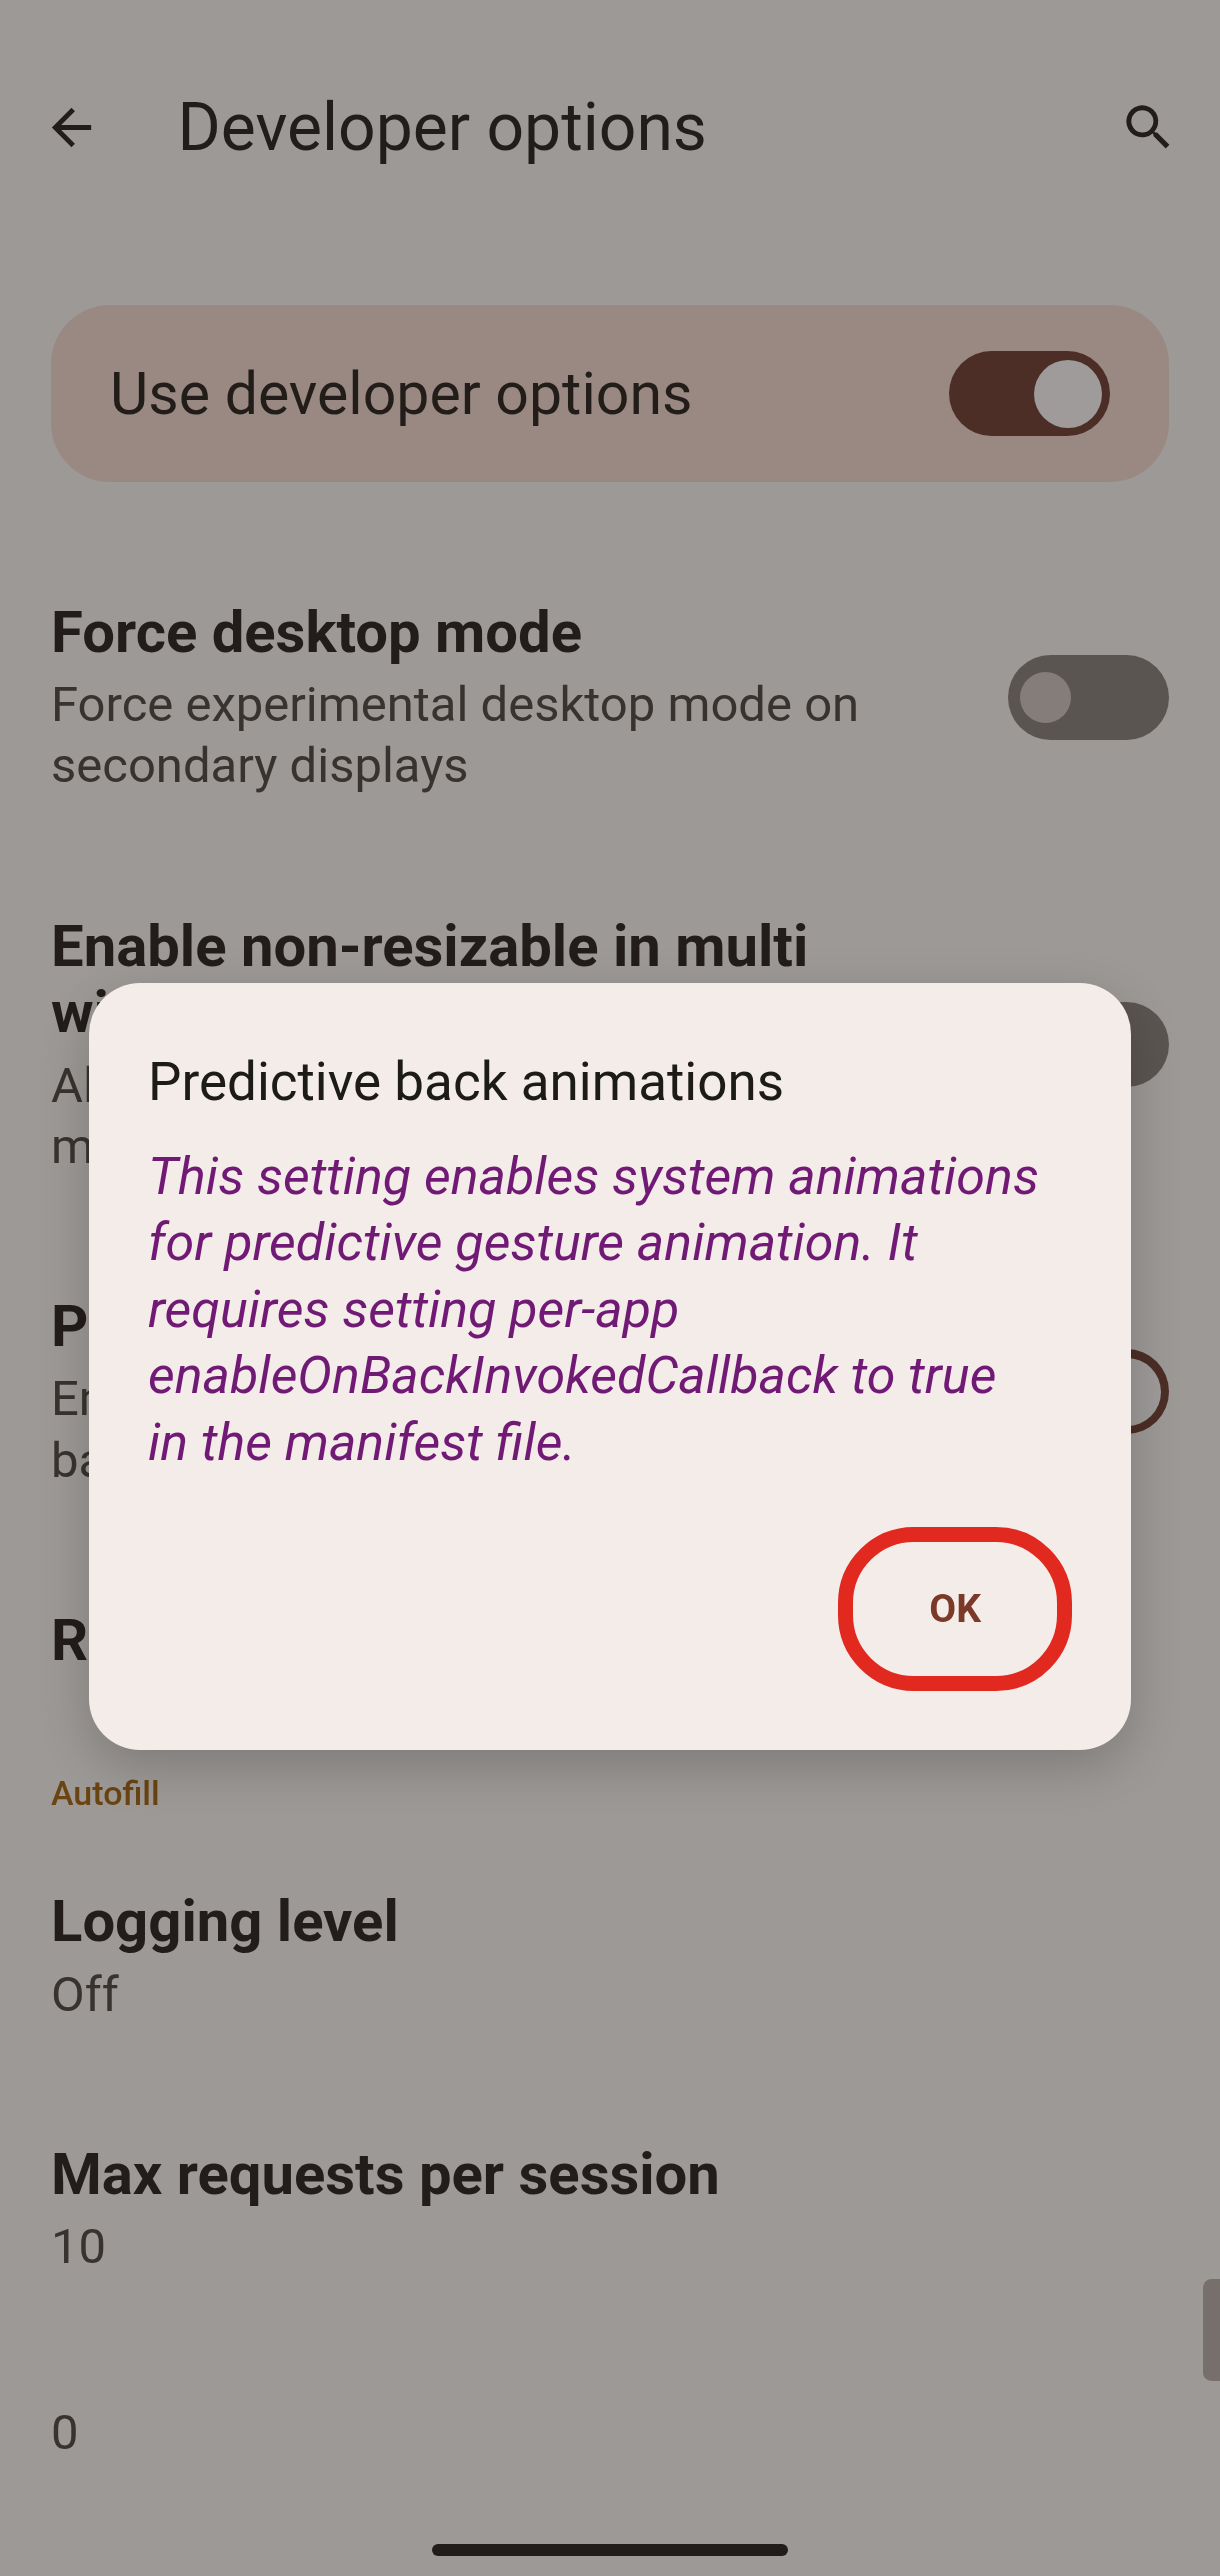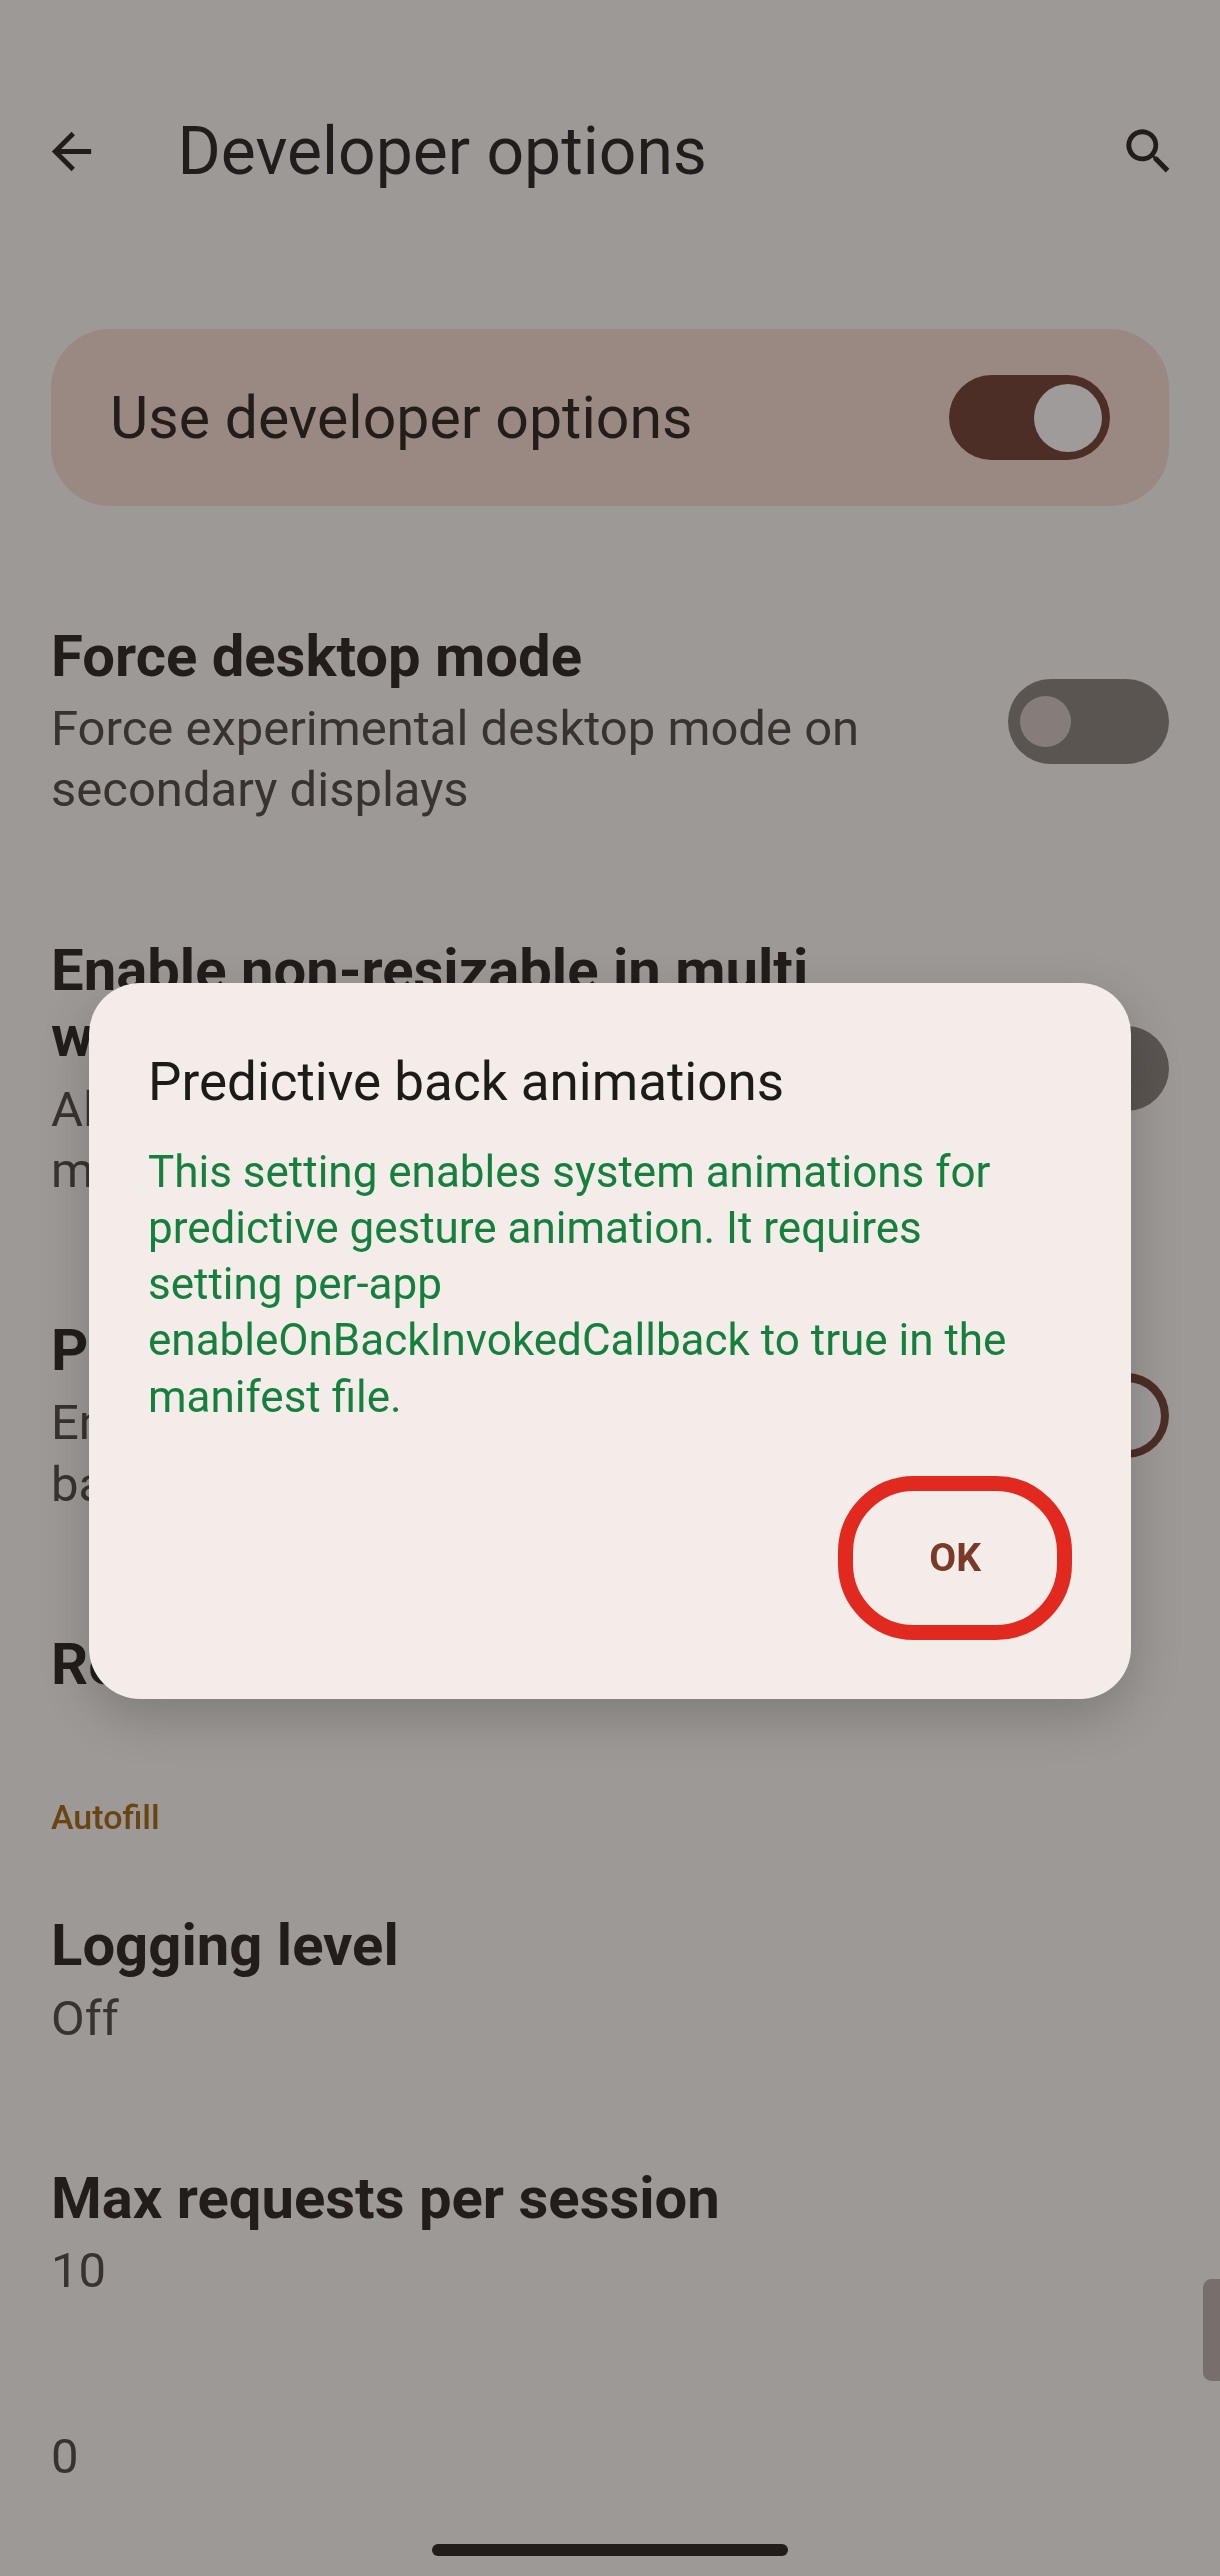--- a/index.html
+++ b/index.html
@@ -18,21 +18,20 @@
     background: #fdfbfa;
   }
 
   
   .header {
     height: 254px;
     display: flex;
     align-items: center;
     padding: 0 42px;
     gap: 68px;
-    margin-top: 24px;
   }
   .back-btn { width: 59px; height: 59px; display:flex; align-items:center; justify-content:center; }
   .back-btn svg { width: 59px; height: 59px; }
   .header-title {
     flex: 1;
     font-size: 66px;
     font-weight: 400;
     color: #1a1a1a;
     margin-left: 8.5px;
   }
@@ -147,24 +146,25 @@
     padding: 68px 59px 59px 59px;
     box-shadow: 0 17px 51px rgba(0,0,0,0.2);
   }
   .dialog .dlg-title {
     font-size: 53px;
     font-weight: 400;
     color: #1c1b18;
     margin-bottom: 30.5px;
   }
   .dialog .dlg-body {
-    font-size: 44px;
-    color: #15803d;
+    font-size: 52px;
+    color: #701a75;
     line-height: 1.28;
     max-width: 898px;
+    font-style: italic;
   }
   .dialog .dlg-actions {
     display: flex;
     justify-content: flex-end;
     margin-top: 51px;
   }
   .dialog .ok-btn {
     font-size: 39px;
     font-weight: 700;
     color: #7a3a27;

